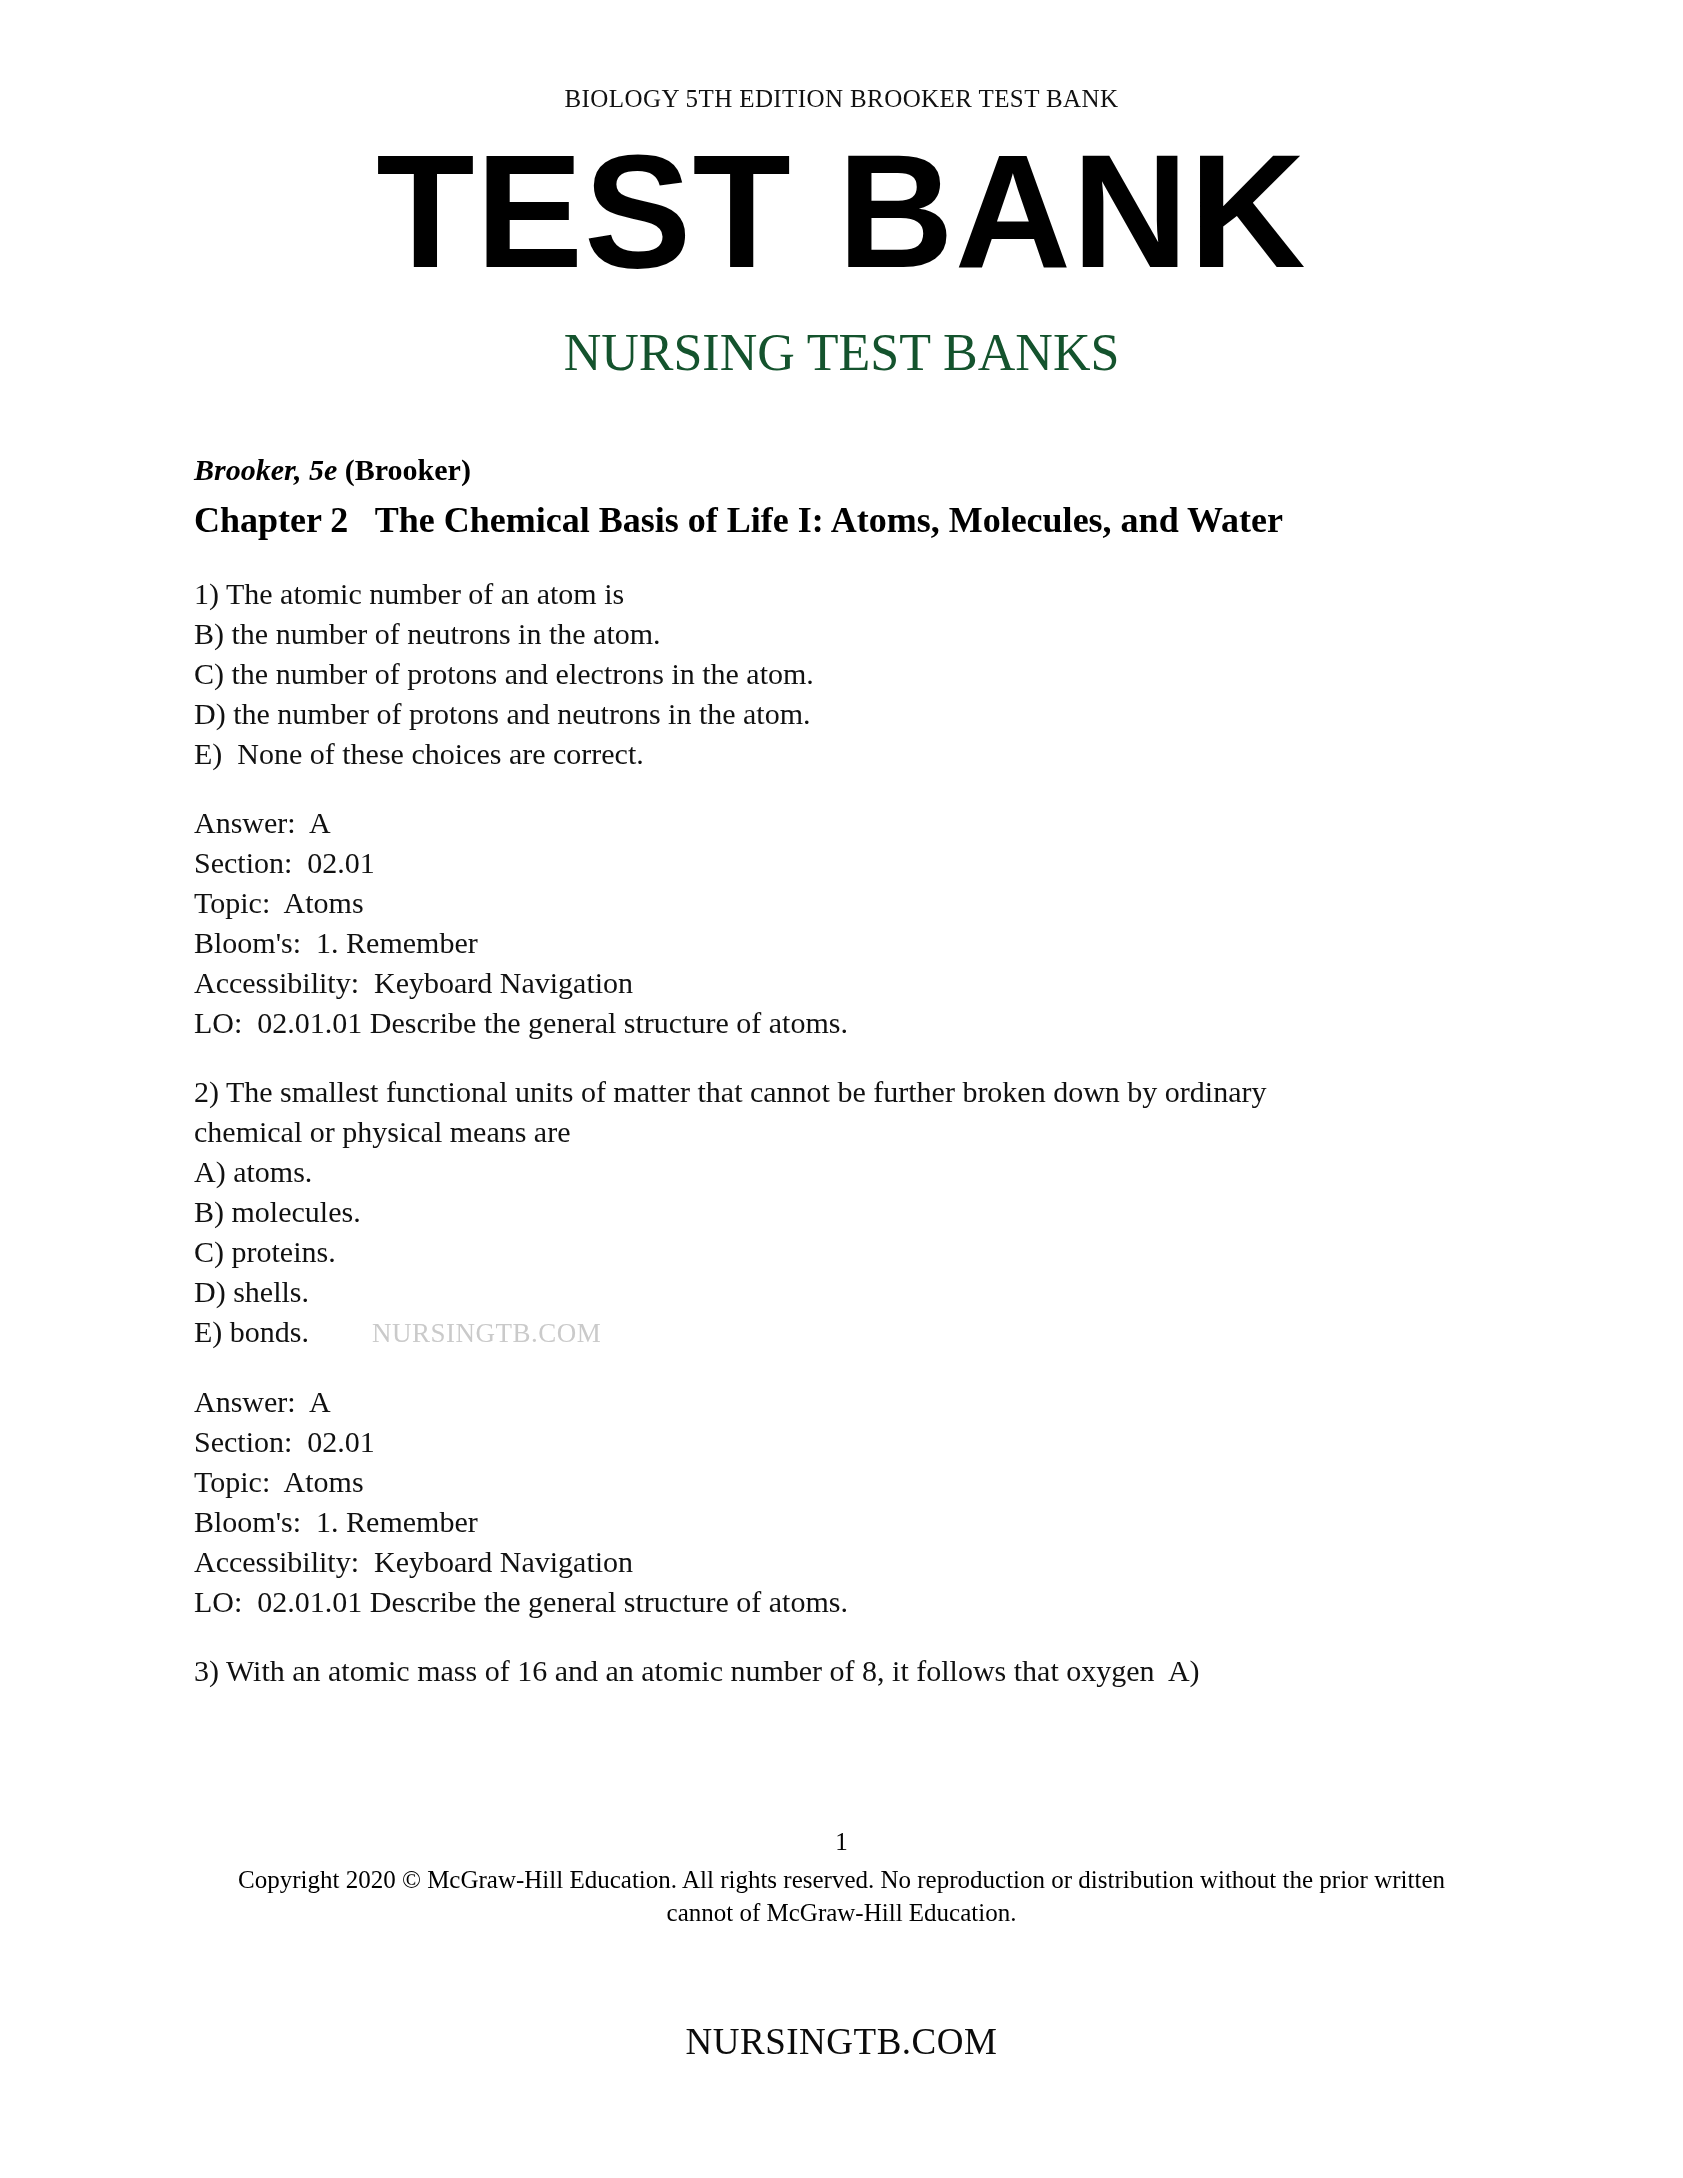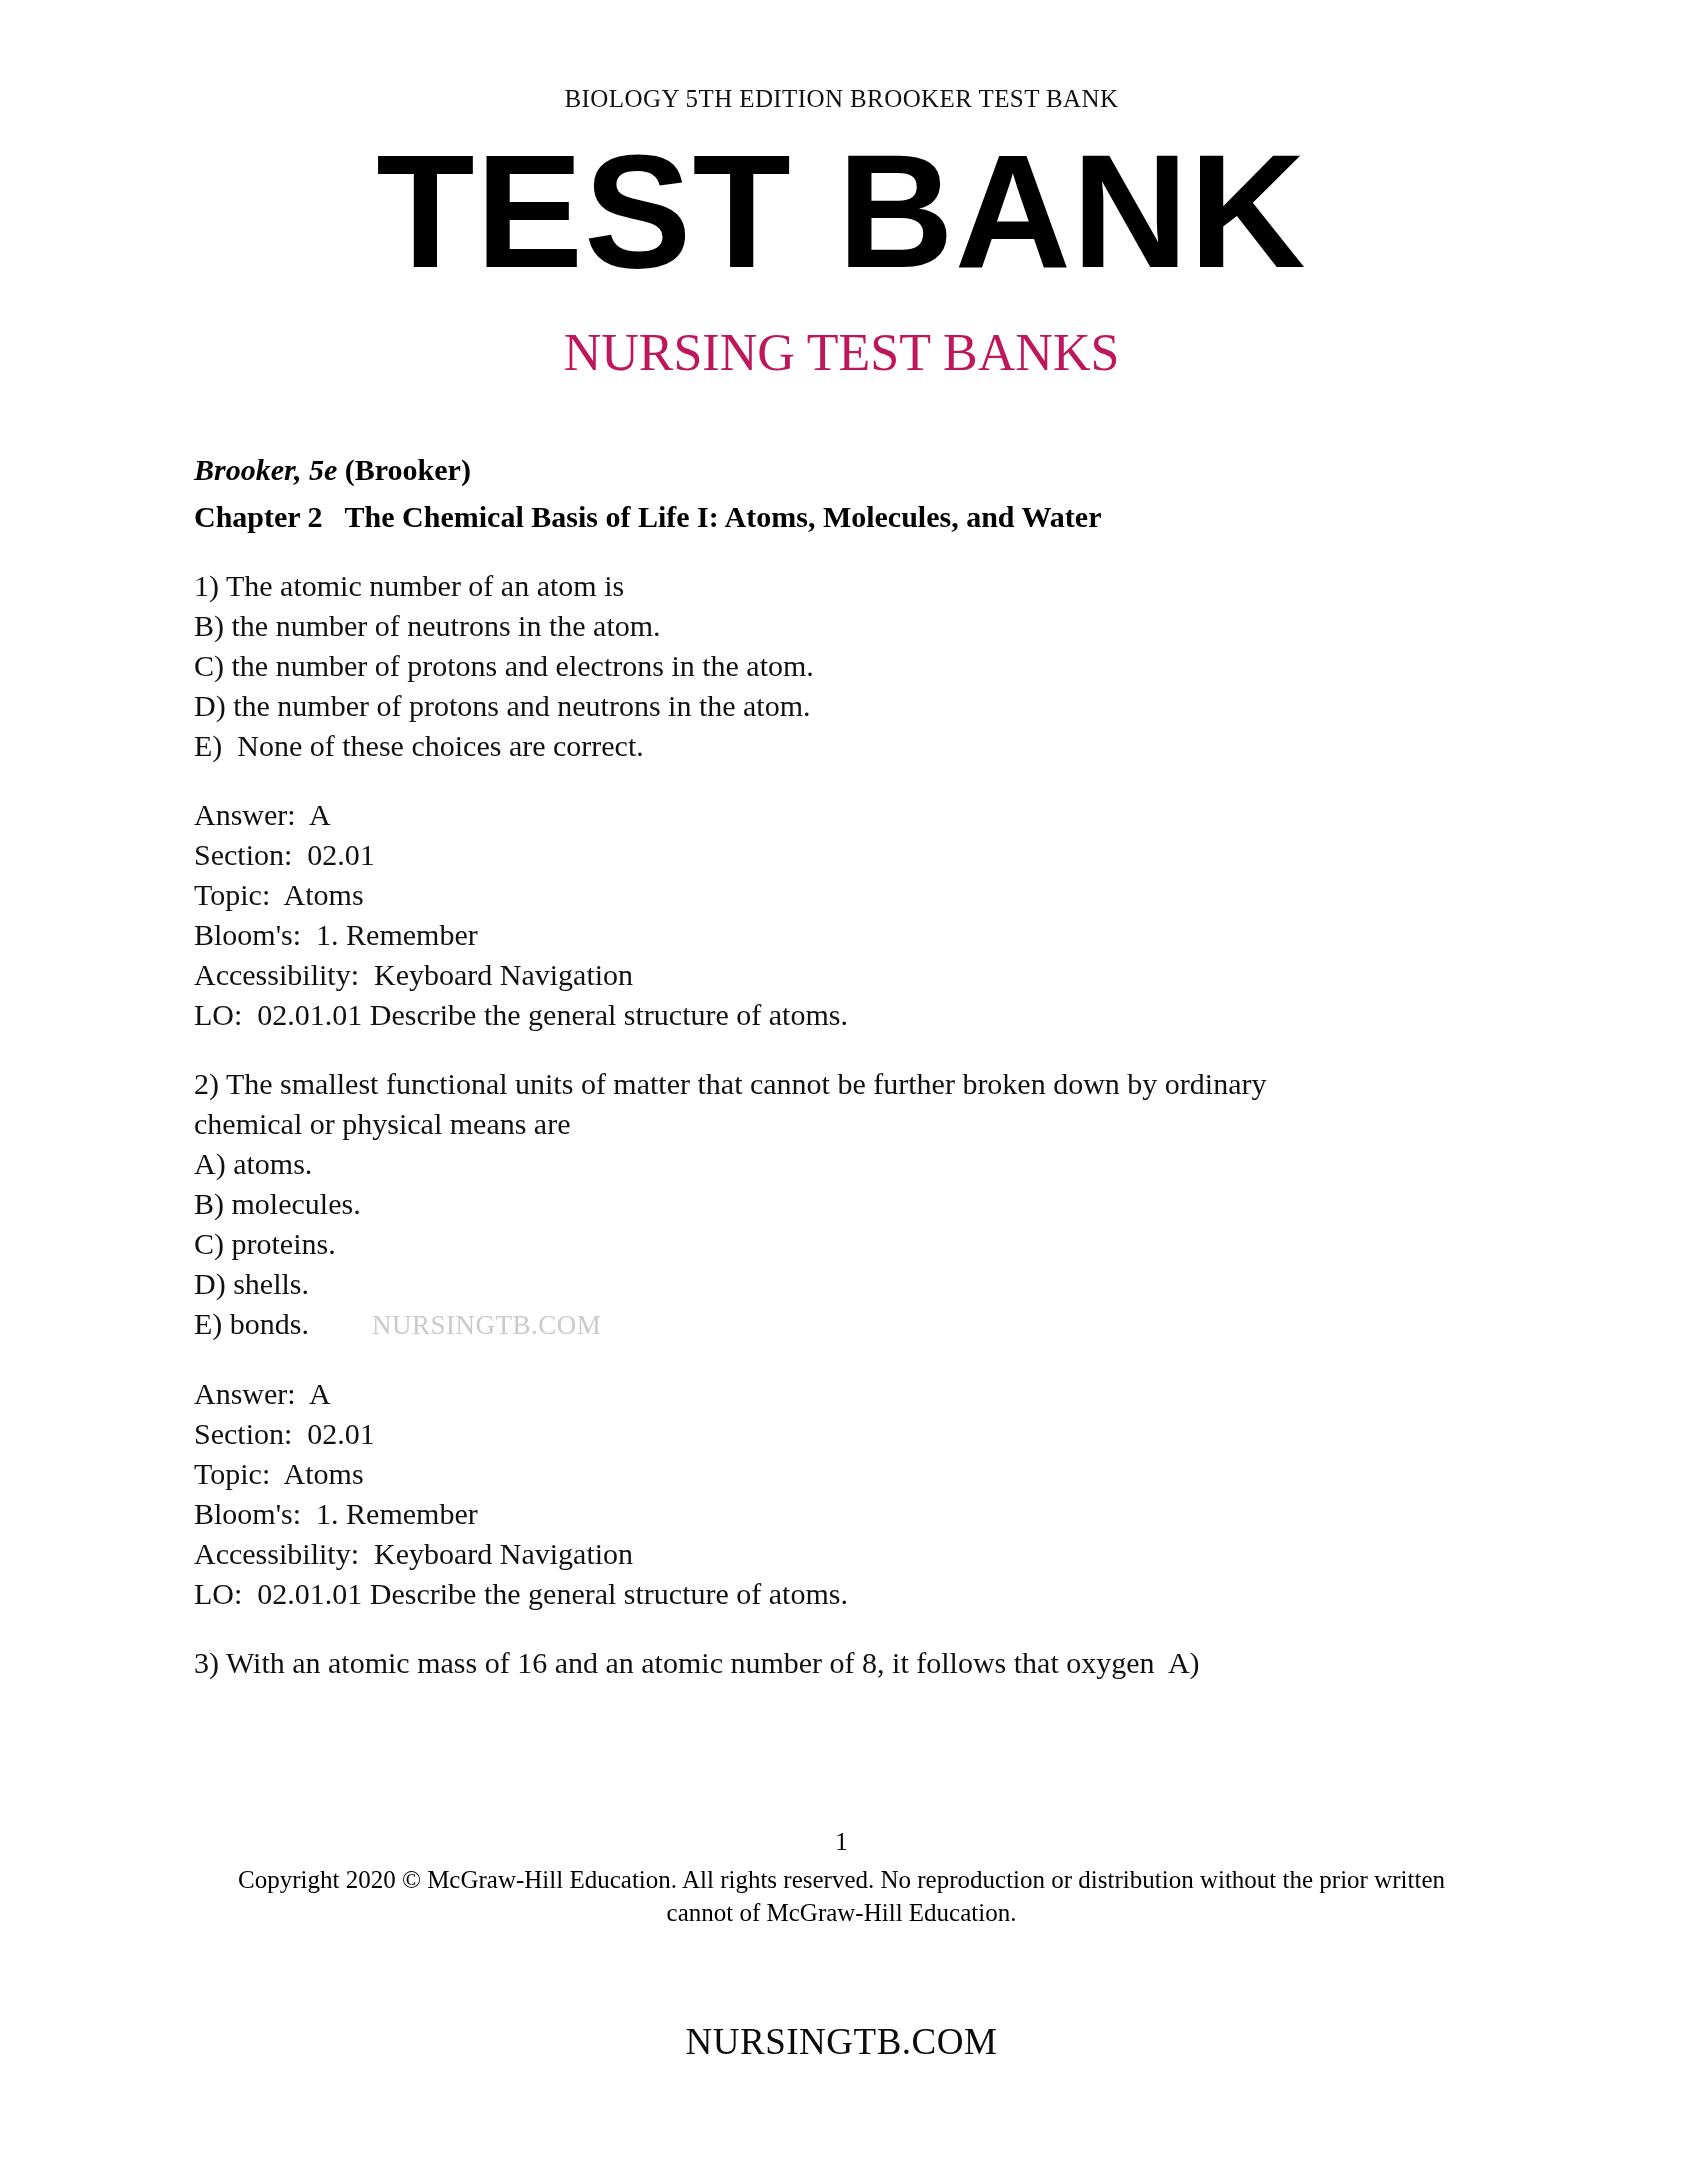--- a/index.html
+++ b/index.html
@@ -48,21 +48,21 @@
     margin-top: 18px;
     color: #000000;
     white-space: nowrap;
   }
 
   .masthead-sub {
     font-family: "Liberation Serif", "DejaVu Serif", serif;
     font-size: 52px;
     line-height: 1.05;
     margin-top: 34px;
-    color: #be185d;
+    color: #14532d;
   }
 
   
   .content {
     position: absolute;
     left: 194px;
     top: 450px;
     width: 1287px;
   }
 
@@ -70,21 +70,21 @@
     font-size: 30px;
     font-weight: bold;
     line-height: 1.33;
     white-space: nowrap;
   }
   .book-line .italic {
     font-style: italic;
   }
 
   .chapter-line {
-    font-size: 30px;
+    font-size: 36px;
     font-weight: bold;
     line-height: 1.33;
     margin-top: 7px;
     white-space: pre;
   }
 
   .qblock {
     margin-top: 0;
   }
   .spacer-line {

